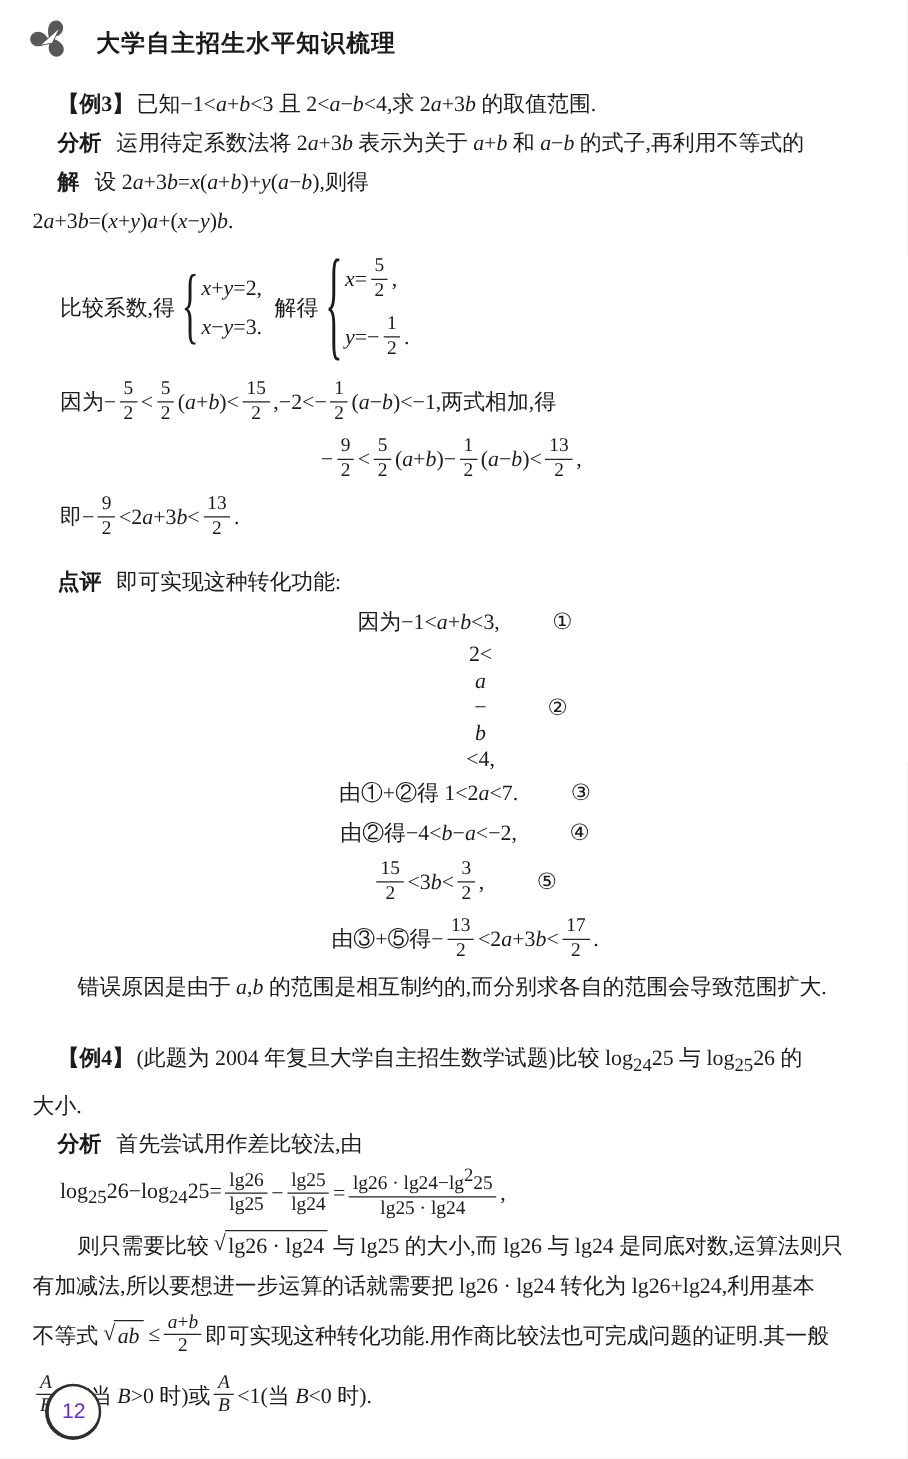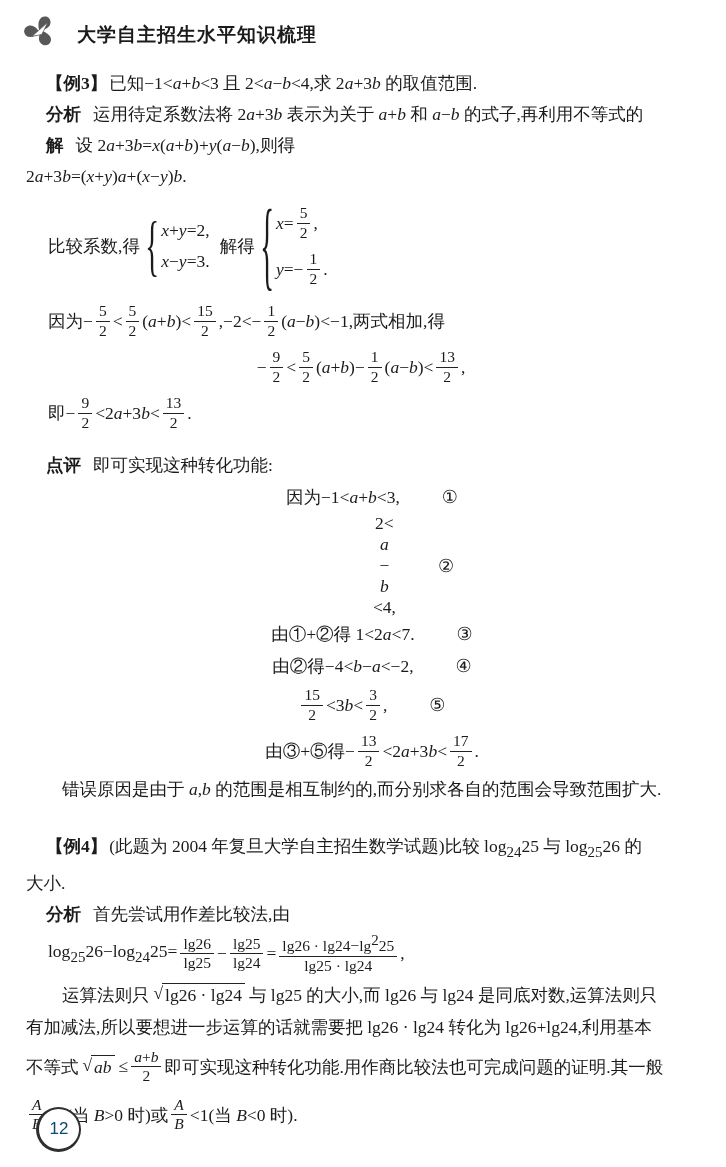--- a/index.html
+++ b/index.html
@@ -42,21 +42,21 @@
   .sq{display:inline-flex;align-items:flex-start;margin:0 4px;}
   .sq .r{line-height:1.25;}
   .sq .b{border-top:1.3px solid #222;margin-left:-1px;padding:1px 3px 0 3px;text-align:right;}
   .gap-top-1{margin-top:20px;}
   .gap-top-2{margin-top:14px;}
   .gap-top-3{margin-top:26px;}
   .pnum{
     position:absolute;left:36px;bottom:15px;width:40px;height:40px;border:2px solid #2f2f2f;
     border-left-width:3px;border-bottom-width:3px;border-radius:50%;
     display:flex;align-items:center;justify-content:center;
-    font-family:"Liberation Sans","DejaVu Sans",sans-serif;font-size:17px;color:#0c4a6e;background:#fff;
+    font-family:"Liberation Sans","DejaVu Sans",sans-serif;font-size:17px;color:#6d28d9;background:#fff;
   }
 </style>
 </head>
 <body>
 
 <div class="page">
 
   <div class="header">
     <span class="logo">
       <svg width="32" height="34" viewBox="0 0 36 38" aria-hidden="true">
@@ -156,21 +156,21 @@
     <p class="para pl1 gap-top-3"><b class="lab tight">【例4】</b><span>(此题为 2004 年复旦大学自主招生数学试题)比较 log<sub>24</sub>25 与 log<sub>25</sub>26 的</span></p>
     <p class="para">大小.</p>
 
     <p class="para pl1"><b class="lab">分析</b><span>首先尝试用作差比较法,由</span></p>
 
     <div class="mline pl2" style="min-height:48px">
       <span>log<sub>25</sub>26−log<sub>24</sub>25=</span><span class="frac"><span class="fn">lg26</span><span class="fd">lg25</span></span><span>−</span><span class="frac"><span class="fn">lg25</span><span class="fd">lg24</span></span><span>=</span><span class="frac"><span class="fn">lg26 · lg24−lg<sup>2</sup>25</span><span class="fd">lg25 · lg24</span></span><span>,</span>
     </div>
 
     <div class="tline pl3" style="min-height:34px">
-      <span>运算法则只</span><span class="sq"><span class="r">√</span><span class="b">lg26 · lg24</span></span><span>与 lg25 的大小,而 lg26 与 lg24 是同底对数,运算法则只</span>
+      <span>则只需要比较</span><span class="sq"><span class="r">√</span><span class="b">lg26 · lg24</span></span><span>与 lg25 的大小,而 lg26 与 lg24 是同底对数,运算法则只</span>
     </div>
     <p class="para">有加减法,所以要想进一步运算的话就需要把 lg26 · lg24 转化为 lg26+lg24,利用基本</p>
 
     <div class="mline" style="min-height:48px">
       <span>不等式</span><span class="sq"><span class="r">√</span><span class="b"><i>ab</i></span></span><span>≤</span><span class="frac"><span class="fn"><i>a</i>+<i>b</i></span><span class="fd">2</span></span><span>即可实现这种转化功能.用作商比较法也可完成问题的证明.其一般</span>
     </div>
 
     <div class="mline" style="min-height:48px">
       <span class="frac"><span class="fn"><i>A</i></span><span class="fd"><i>B</i></span></span><span>&gt;1(当 <i>B</i>&gt;0 时)或</span><span class="frac"><span class="fn"><i>A</i></span><span class="fd"><i>B</i></span></span><span>&lt;1(当 <i>B</i>&lt;0 时).</span>
     </div>

